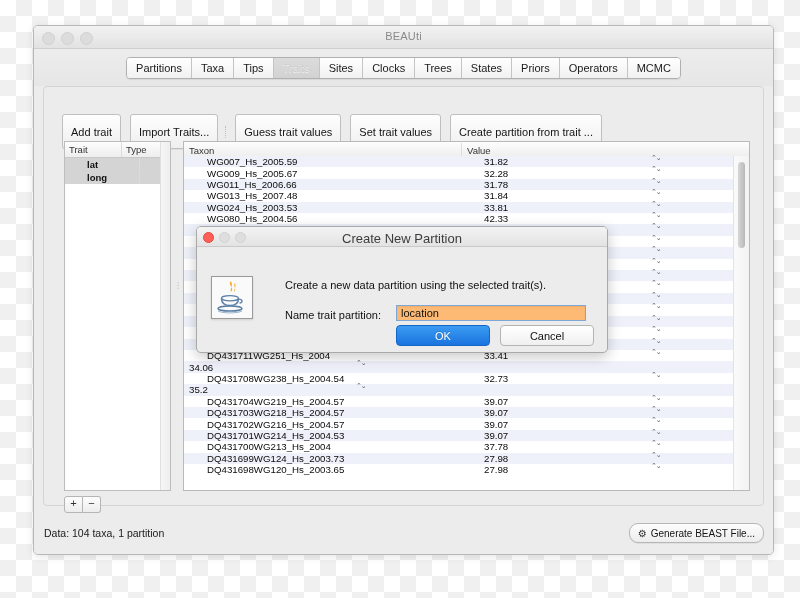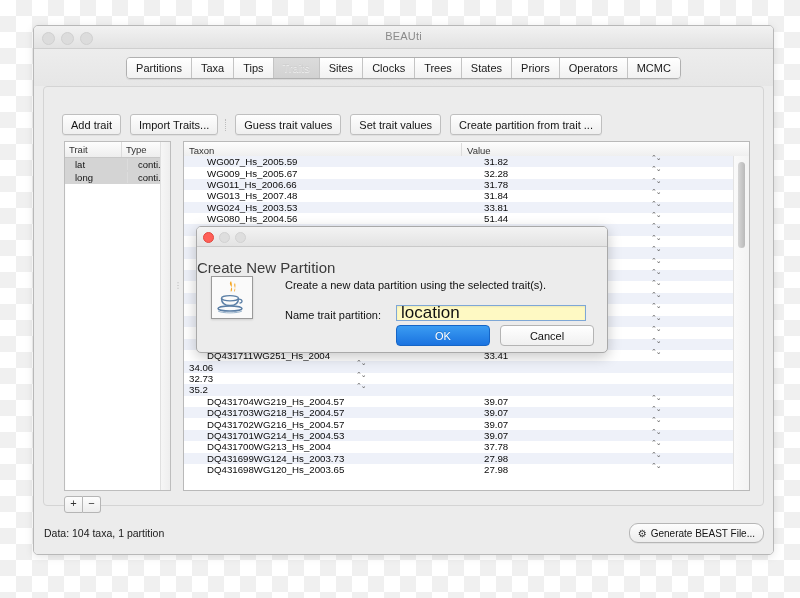--- a/index.html
+++ b/index.html
@@ -100,21 +100,21 @@
     position: absolute;
     left: 18px; top: 27px;
     display: flex;
     align-items: center;
     gap: 0;
   }
   .tbtn {
     font-size: 11px;
     color: #141414;
     height: 19px;
-    padding: 0 8px;
+    padding: 7px 8px;
     display: flex; align-items: center;
     background: linear-gradient(to bottom,#fefefe,#efefef);
     border: 1px solid #bfbfbf;
     border-radius: 3px;
     margin-right: 9px;
     white-space: nowrap;
     box-shadow: 0 1px 0 rgba(0,0,0,0.05);
     cursor: default;
   }
   .tbtn-sep { width: 1px; height: 12px; border-left: 1px dotted #bdbdbd; margin: 0 8px 0 -2px; }
@@ -140,21 +140,21 @@
   .tt-c1 { width: 52px; border-right: 1px solid #dcdcdc; }
   .tt-c2 { flex: 1; }
   .tt-row {
     display: flex;
     height: 13px;
     font-size: 9.5px;
     color: #111;
     background: #d4d4d4;
     align-items: center;
   }
-  .tt-row div { padding-left: 10px; overflow: hidden; white-space: nowrap; }
+  .tt-row div { padding-left: 22px; overflow: hidden; white-space: nowrap; font-weight: bold; }
   .tt-scroll-right {
     position: absolute; right: 0; top: 0; bottom: 0;
     width: 9px;
     background: linear-gradient(to right,#f6f6f6,#eeeeee);
     border-left: 1px solid #e0e0e0;
   }
 
   .plusminus {
     position: absolute;
     left: 20px; top: 409px;
@@ -270,21 +270,21 @@
     overflow: hidden;
   }
   .dlg-title {
     height: 19px;
     background: linear-gradient(to bottom,#f3f3f3,#e3e3e3);
     border-bottom: 1px solid #c9c9c9;
     position: relative;
   }
   .dlg-title-text {
     position: absolute; left: 0; right: 0; top: 4px;
-    text-align: left; font-size: 15px; color: #3c3c3c; margin-top: 28px;
+    text-align: center; font-size: 13px; color: #3c3c3c;
   }
   .dlg-lights { position: absolute; left: 6px; top: 5px; display: flex; gap: 5px; }
   .dlg-light { width: 9px; height: 9px; border-radius: 50%; background: #dedede; border: 1px solid #d2d2d2; }
   .dlg-light.red { background: #ff5f57; border-color: #e1483f; }
 
   .dlg-body { position: relative; height: 106px; }
   .java-icon {
     position: absolute; left: 14px; top: 29px;
     width: 40px; height: 41px;
     background: #fafafa;
@@ -296,24 +296,24 @@
     font-size: 11px; color: #111;
   }
   .dlg-label {
     position: absolute; left: 88px; top: 62px;
     font-size: 11px; color: #111;
   }
   .dlg-input {
     position: absolute; left: 199px; top: 58px;
     width: 190px; height: 16px;
     font-family: "Liberation Sans", sans-serif;
-    font-size: 17px;
+    font-size: 11px;
     color: #111;
     padding: 0 4px;
-    background: #fef9c3;
+    background: #fdba74;
     border: 1px solid #7ea7d6;
     box-shadow: inset 0 1px 2px rgba(0,0,0,0.07);
     box-sizing: border-box;
   }
   .dlg-buttons {
     position: absolute; right: 13px; bottom: 7px;
     display: flex; gap: 10px;
   }
   .dbtn {
     font-size: 11px;
@@ -440,21 +440,21 @@
             </div>
             <div class="tx-row alt">
               <div class="c-taxon">WG024_Hs_2003.53</div>
               <div class="c-value">33.81</div>
               <div class="c-spin">
                 <span class="spin" style="letter-spacing: -1px;">⌃⌄</span>
               </div>
             </div>
             <div class="tx-row">
               <div class="c-taxon">WG080_Hs_2004.56</div>
-              <div class="c-value">51.44</div>
+              <div class="c-value">42.33</div>
               <div class="c-spin">
                 <span class="spin" style="letter-spacing: -1px;">⌃⌄</span>
               </div>
             </div>
             <div class="tx-row alt">
               <div class="c-taxon">WG091_Hs_2004.66</div>
               <div class="c-value">34.14</div>
               <div class="c-spin">
                 <span class="spin" style="letter-spacing: -1px;">⌃⌄</span>
               </div>
@@ -536,20 +536,21 @@
                 <span class="spin" style="letter-spacing: -1px;">⌃⌄</span>
               </div>
             </div>
             <div class="tx-row alt">
               <div class="c-value">34.06</div>
               <div class="c-spin">
                 <span class="spin" style="letter-spacing: -1px;">⌃⌄</span>
               </div>
             </div>
             <div class="tx-row">
+              <div class="c-taxon">DQ431708WG238_Hs_2004.54</div>
               <div class="c-value">32.73</div>
               <div class="c-spin">
                 <span class="spin" style="letter-spacing: -1px;">⌃⌄</span>
               </div>
             </div>
             <div class="tx-row alt">
               <div class="c-value">35.2</div>
               <div class="c-spin">
                 <span class="spin" style="letter-spacing: -1px;">⌃⌄</span>
               </div>

